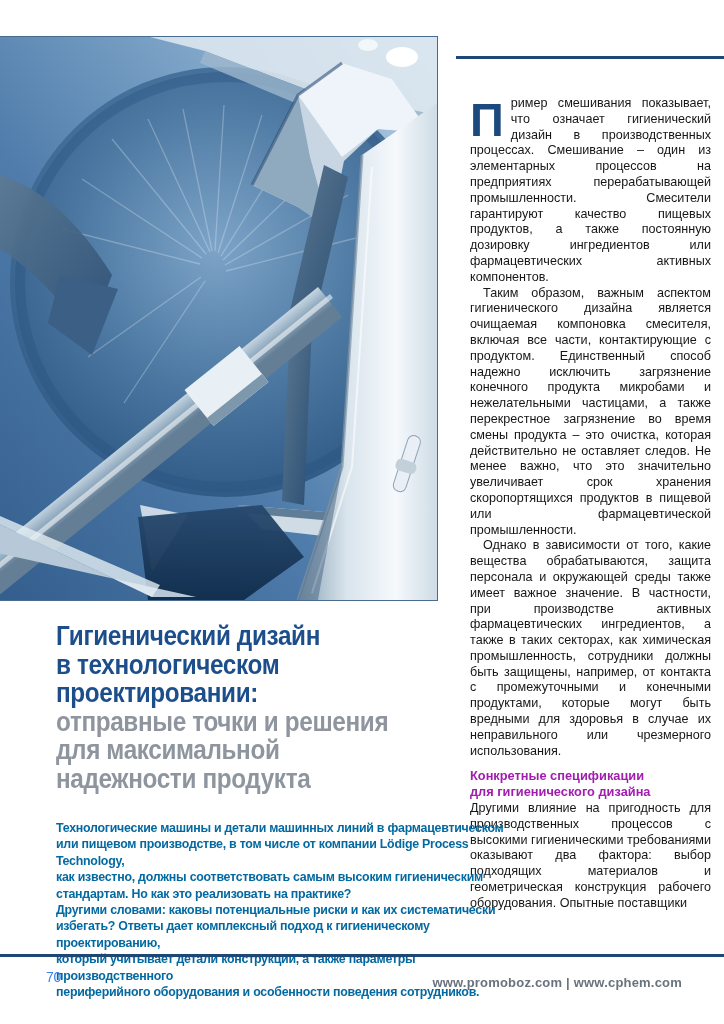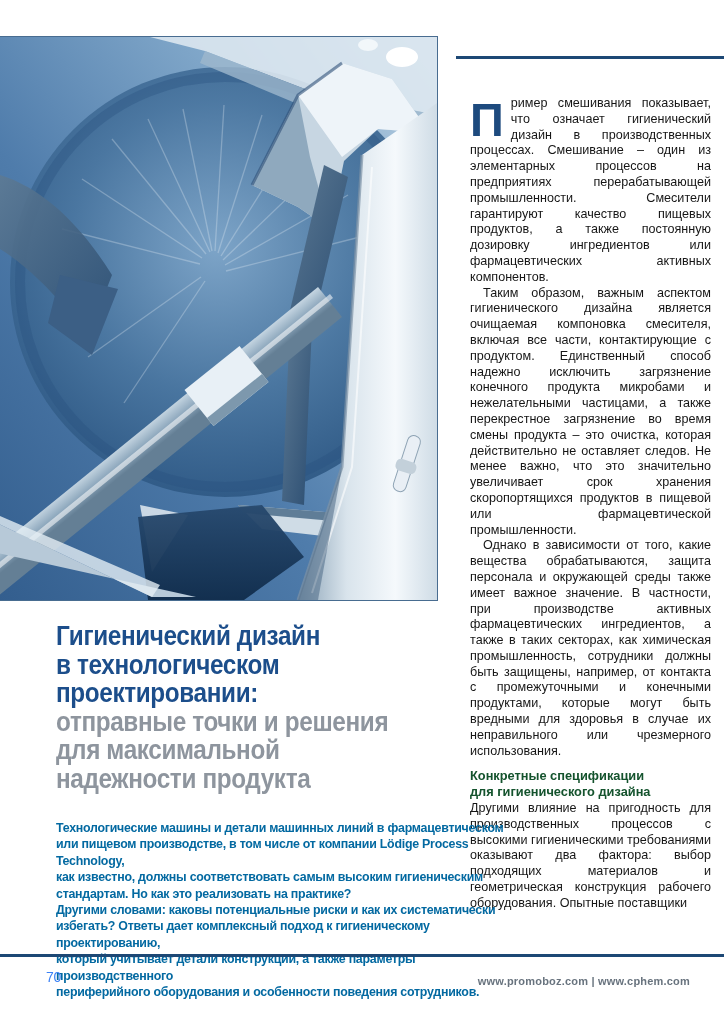--- a/index.html
+++ b/index.html
@@ -29,21 +29,21 @@
     text-align:justify; overflow:hidden;
   }
   .column p { margin:0; }
   .column p.indent { text-indent:13px; }
   .dropcap {
     float:left; font-size:47px; line-height:37px; font-weight:bold;
     color:#1d4a7e; padding:5px 7px 0 0;
   }
   .subheading {
     margin:9px 0 1px 0; font-size:12.8px; line-height:15.8px;
-    font-weight:bold; color:#14532d; white-space:pre-line; text-align:left;
+    font-weight:bold; color:#a21caf; white-space:pre-line; text-align:left;
   }
 
   
   .title-block { position:absolute; left:56px; top:616px; width:440px;margin-top:6px; }
   .title-line {
     font-weight:bold; font-size:27px; line-height:28.5px;
     white-space:pre-line; letter-spacing:-0.4px;
     display:inline-block; transform:scaleX(0.9); transform-origin:0 0;
   }
   .title-primary { color:#1c4e8b; }
@@ -56,22 +56,22 @@
     color:#0369a1; white-space:pre-line; letter-spacing:-0.25px;
   }
 
   
   .footer-rule { position:absolute; left:0; top:954px; width:724px; height:3px; background:#1d4875; }
   .page-number {
     position:absolute; left:46px; top:969px;
     font-size:14px; font-weight:normal; color:#3b82f6; letter-spacing:-0.3px;
   }
   .footer-urls {
-    position:absolute; right:34px; top:975px;
-    font-size:11px; font-weight:bold; color:#68737e; letter-spacing:0.2px;
+    position:absolute; right:42px; top:975px;
+    font-size:13px; font-weight:bold; color:#68737e; letter-spacing:0.2px;
   }
 </style>
 </head>
 <body>
 
 <div class="page">
 
   <div class="photo">
     <svg viewBox="0 0 437 563" preserveAspectRatio="none">
       <defs>

